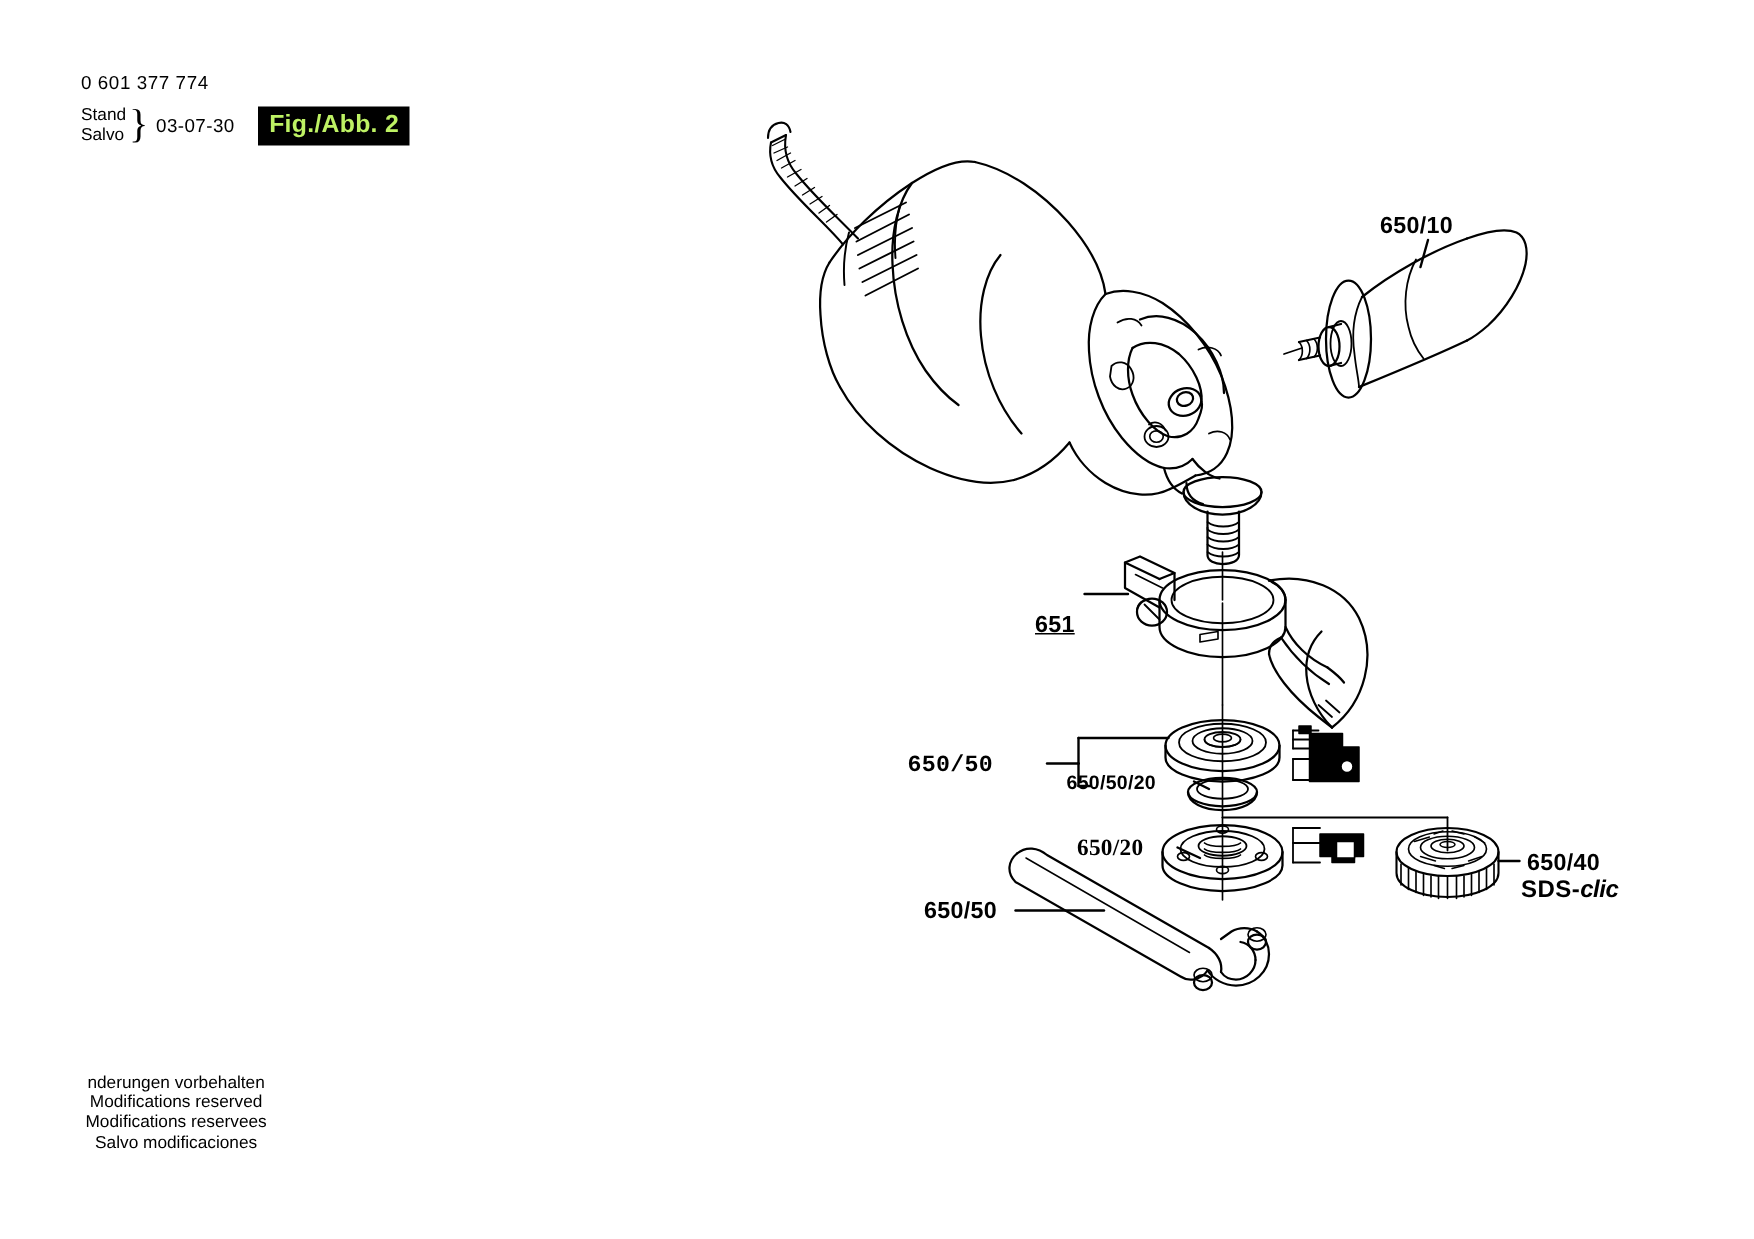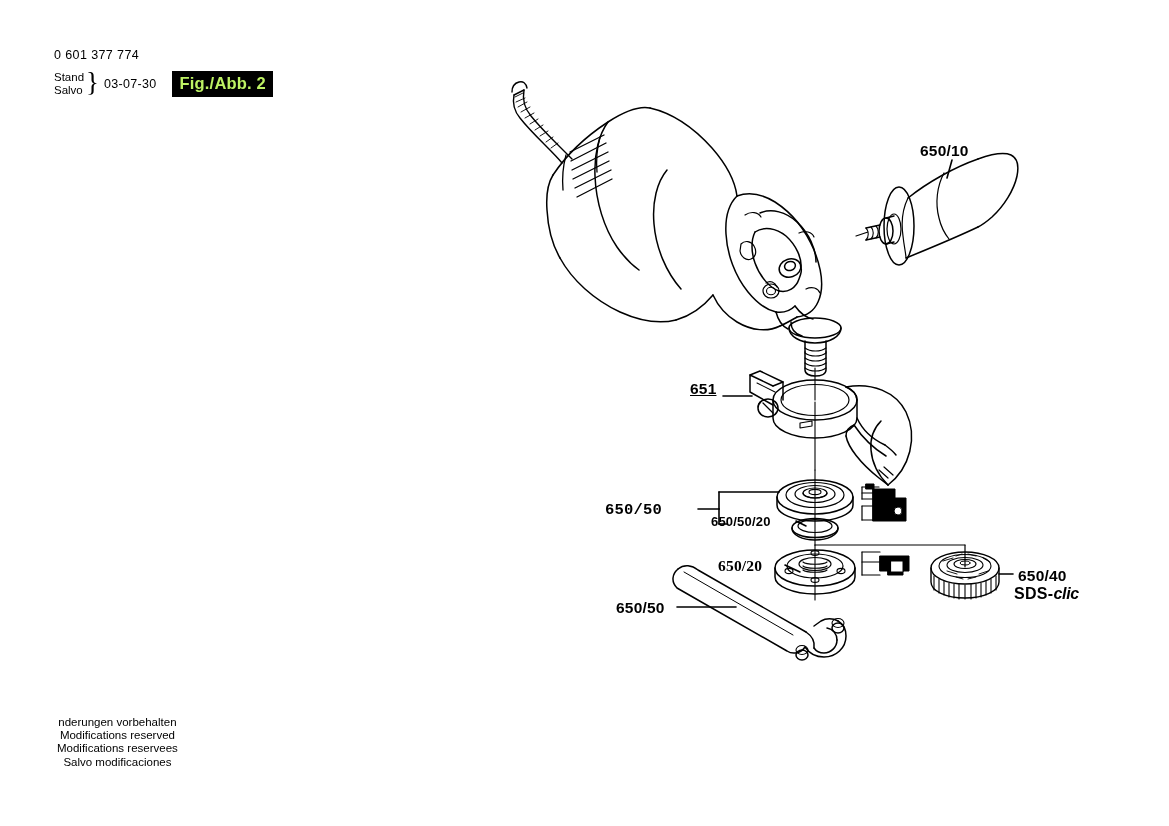--- a/index.html
+++ b/index.html
@@ -91,21 +91,21 @@
     position: absolute;
     font-size: 15.5px;
     font-weight: bold;
     letter-spacing: .2px;
     white-space: pre;
     line-height: 17px;
   }
   .callout.small { font-size: 13px; }
 
   #label-650-10 { left: 920px; top: 142px; }
-  #label-651    { left: 690px; top: 380px; text-decoration: underline; }
+  #label-651    { left: 690px; top: 408px; text-decoration: underline; }
   #label-650-50 { left: 605px; top: 502px; font-family: Liberation Mono, monospace; }
   #label-650-50-20 { left: 711px; top: 513px; }
   #label-650-20 { left: 718px; top: 557px; font-family: Liberation Serif, serif; }
   #label-650-30 { left: 616px; top: 599px; }
   #label-650-40 { left: 1018px; top: 567px; }
 
   #sds-logo {
     position: absolute;
     left: 1014px;
     top: 585px;

